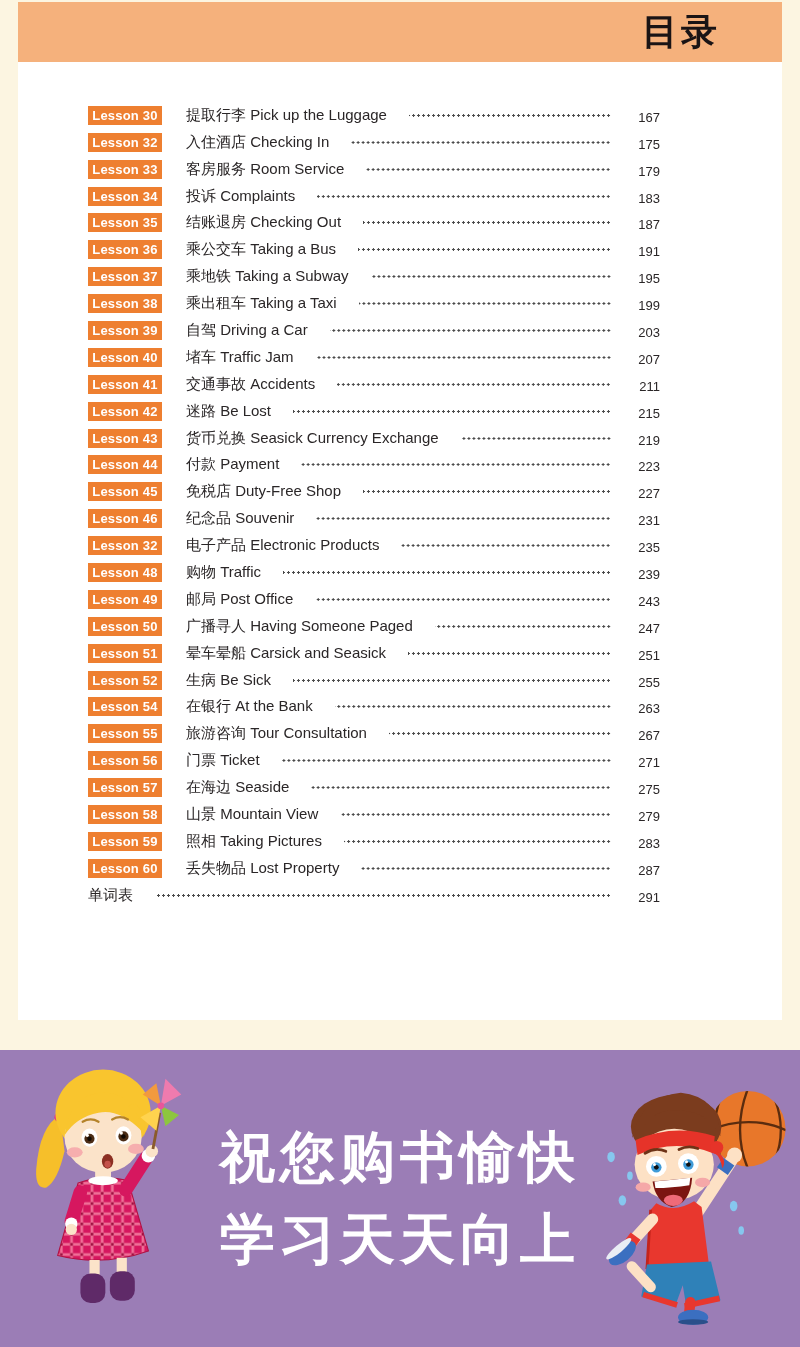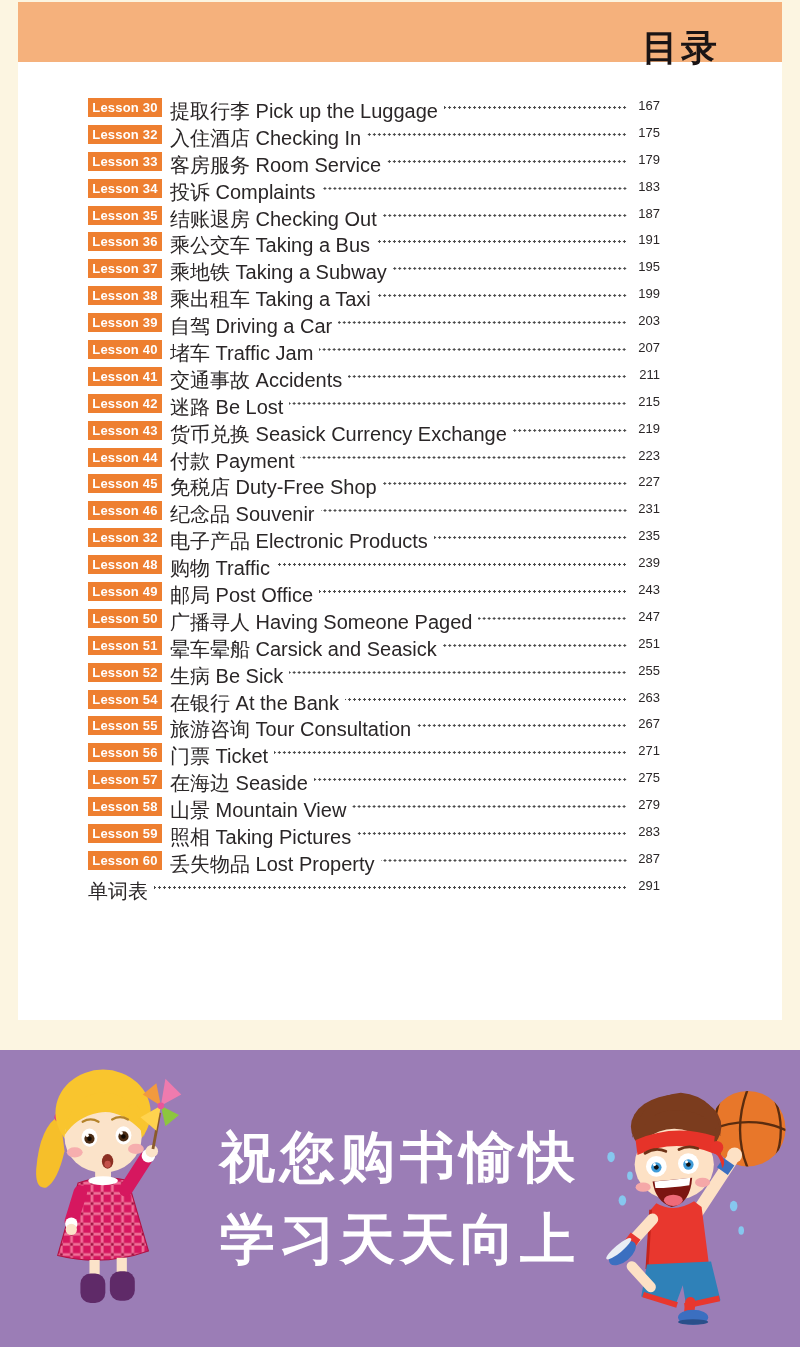--- a/index.html
+++ b/index.html
@@ -21,44 +21,44 @@
     width:764px; height:60px;
     background:#f5b17c;
   }
   .page-title {
     position:absolute; right:62px; top:50%;
     transform:translateY(-50%);
     font-family:"Liberation Serif", serif;
     font-size:36px; font-weight:bold;
     color:#1a1415; letter-spacing:3px;
     white-space:nowrap;
-    margin-top:16px;
   }
   .toc {
     position:absolute; left:70px; top:96px;
     width:572px;
   }
   .row {
-    display:flex; align-items:flex-start;
+    display:flex; align-items:flex-end;
     height:26.9px;
     color:#2a2627;
+    gap:16px;
   }
   .badge {
     flex:0 0 auto;
     width:74px; height:19px;
     background:#ee7f30;
     color:#ffffff;
     font-size:13px; font-weight:bold;
     display:flex; align-items:center; justify-content:center;
     margin-right:8px;
     letter-spacing:0.2px;
   }
   .rowtitle {
     flex:0 0 auto;
-    font-size:20px;
+    font-size:15px;
     white-space:nowrap;
     padding-right:4px;
   }
   .dots {
     flex:1 1 auto;
     height:19px;
     margin:0 3px 0 2px;
     background-image:radial-gradient(circle, #4a4a4a 1.1px, rgba(0,0,0,0) 1.4px);
     background-size:5px 19px;
     background-position:right center;

